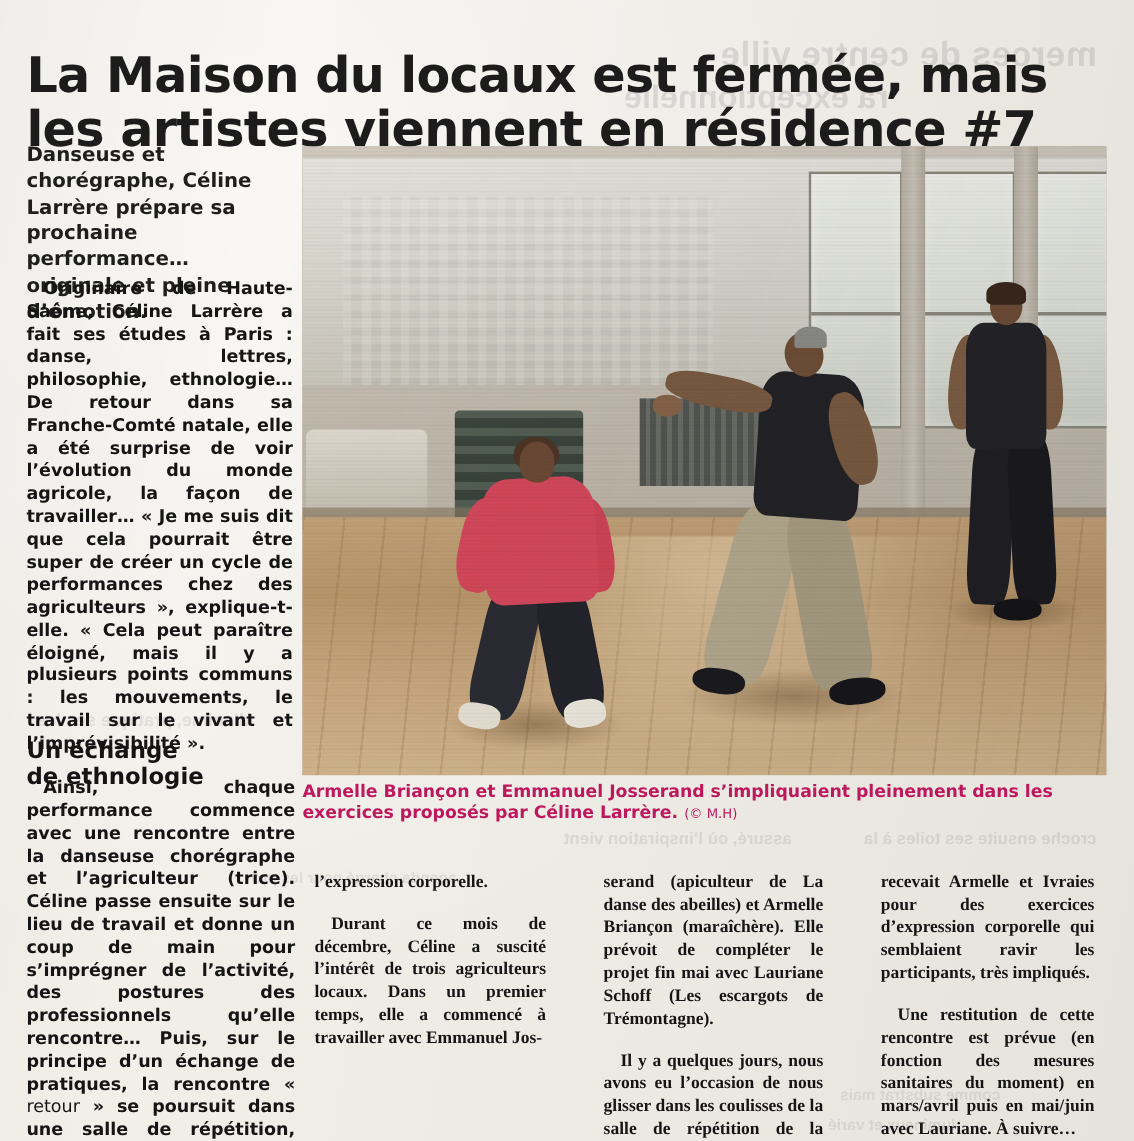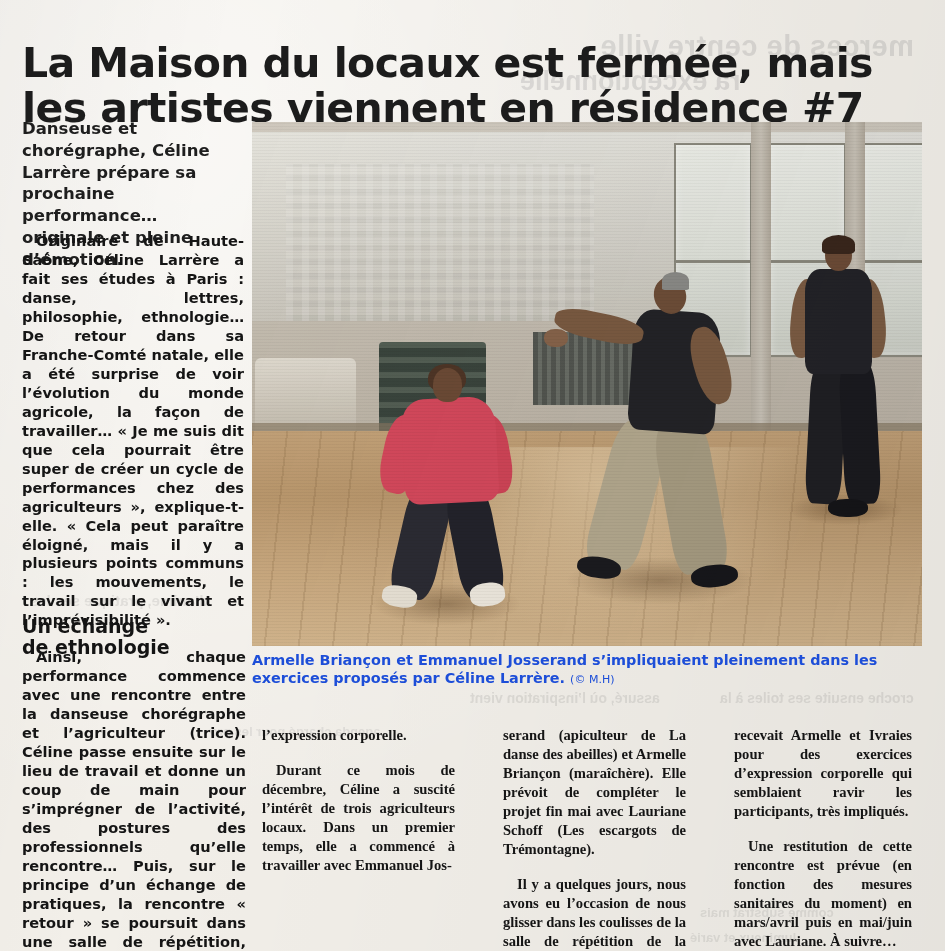--- a/index.html
+++ b/index.html
@@ -151,21 +151,21 @@
     top: 648px;
     left: 22px;
     width: 224px;
     font-size: 14.6px;
     line-height: 1.30;
     color: #151515;
     font-family: "DejaVu Sans", sans-serif;
     font-weight: 600;
   }
   #left-col-2 p { margin: 0; text-indent: 14px; }
-  #left-col-2 b { font-weight: 700; }
+  #left-col-2 b { font-weight: 400; }
 
   
   #photo-wrap {
     position: absolute;
     top: 122px;
     left: 252px;
     width: 670px;
     height: 524px;
     overflow: hidden;
     background: #b6a893;
@@ -427,21 +427,21 @@
 
   
   #caption {
     position: absolute;
     top: 652px;
     left: 252px;
     width: 676px;
     font-size: 14.4px;
     line-height: 1.22;
     font-weight: 700;
-    color: #1d4ed8;
+    color: #be185d;
     font-family: "DejaVu Sans", sans-serif;
   }
   #caption .credit {
     font-weight: 400;
     font-size: 11px;
   }
 
   
   .bcol {
     position: absolute;

